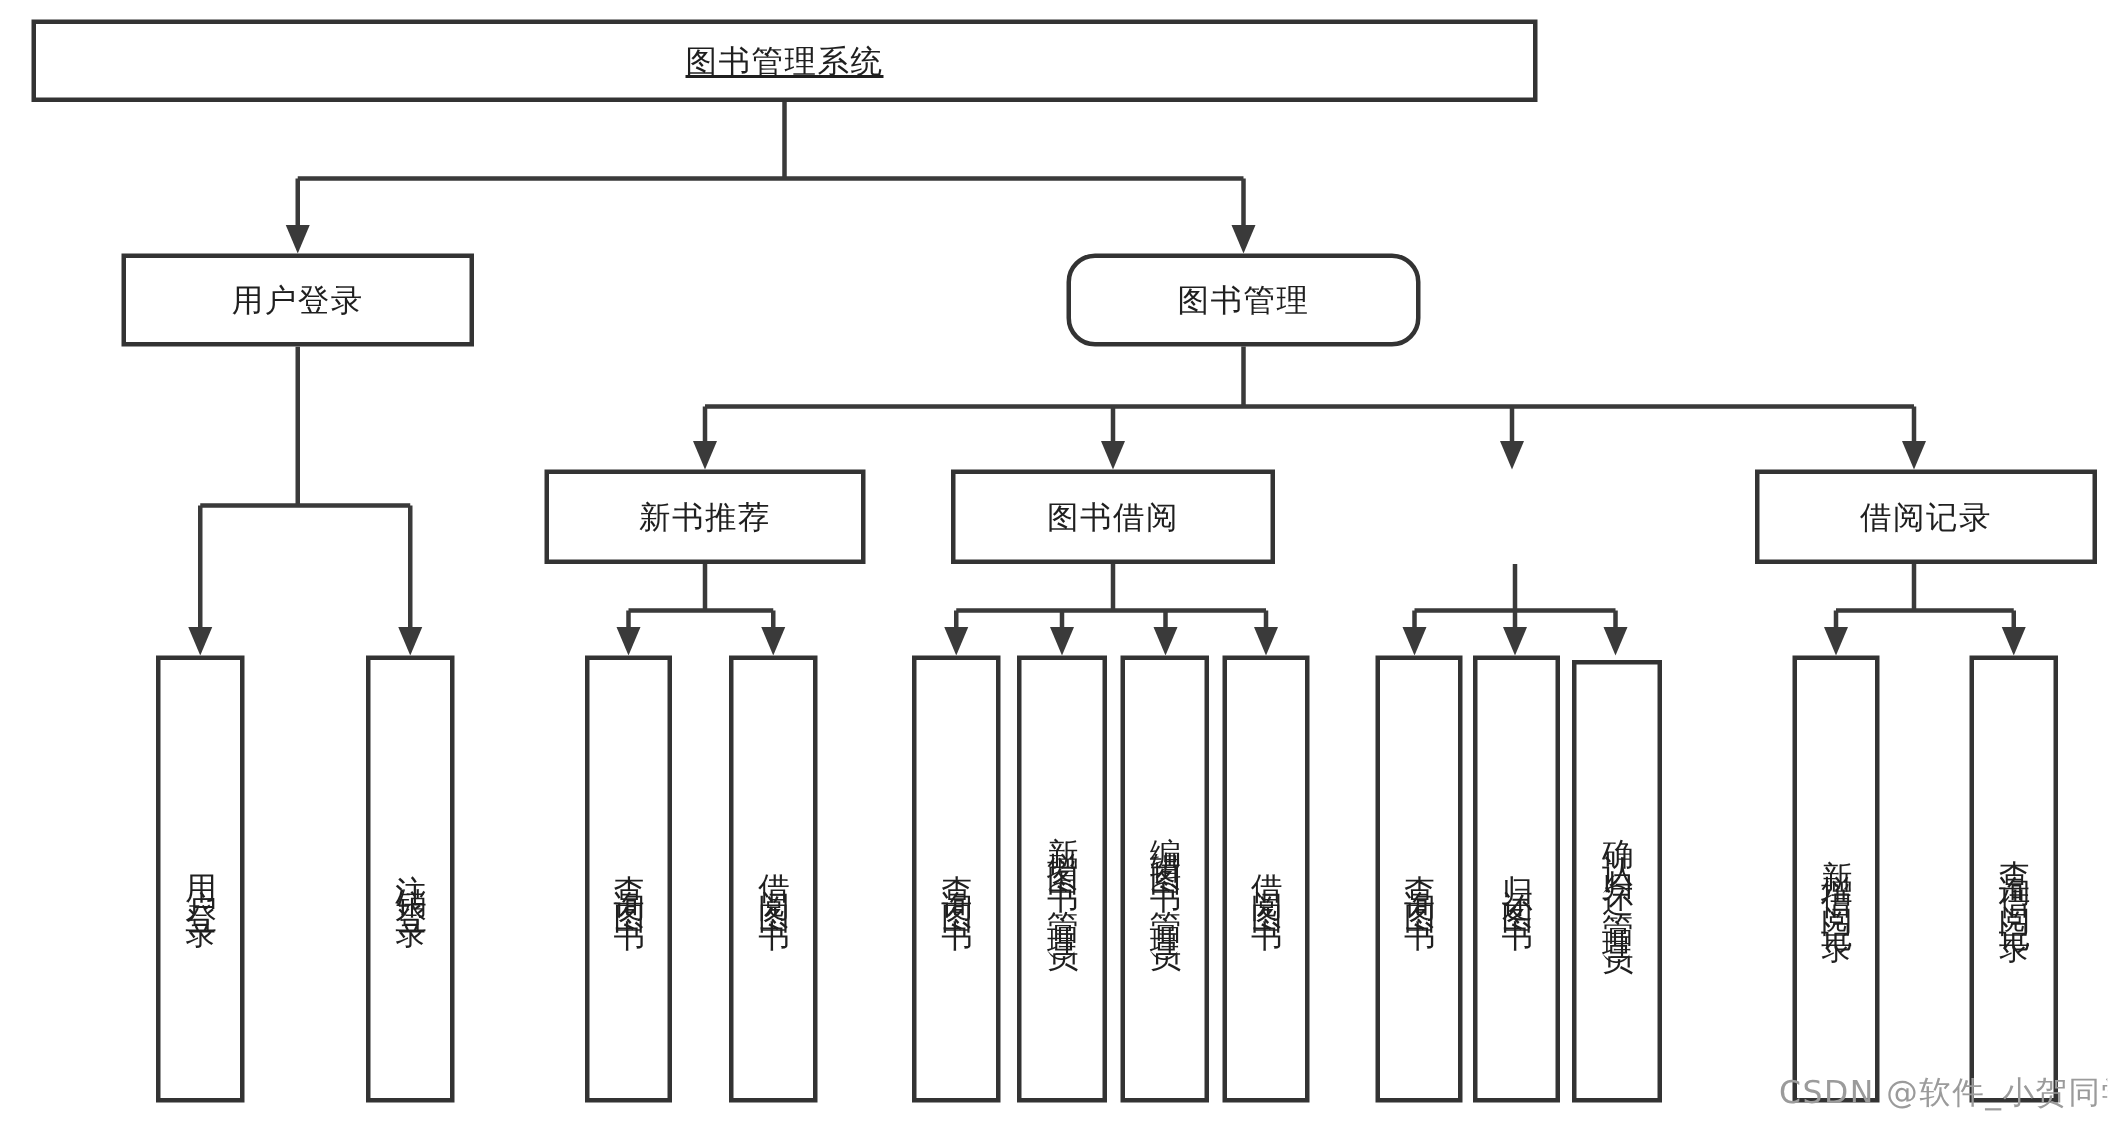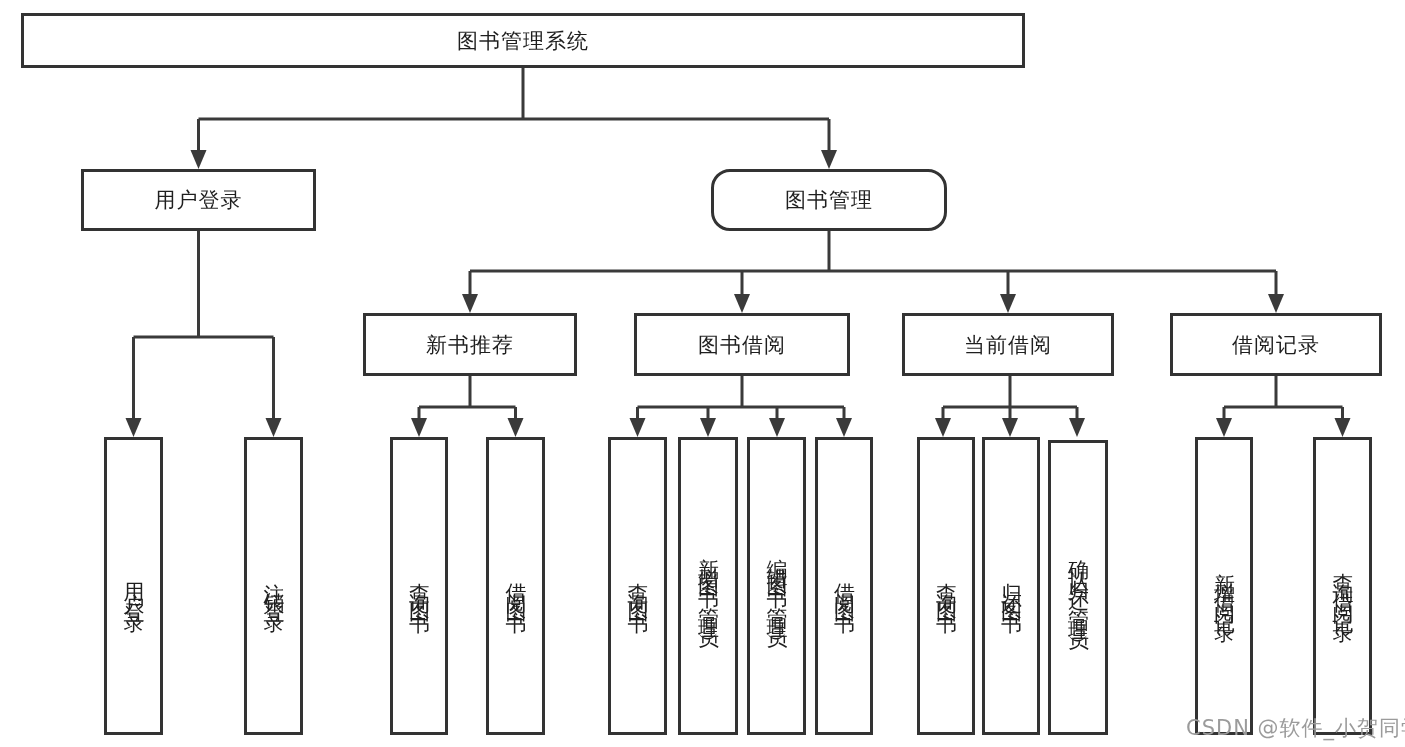--- a/index.html
+++ b/index.html
@@ -93,29 +93,28 @@
       <polygon points="1069,418 1085,418 1077,437" fill="#3a3a3a" stroke="none"></polygon>
     </g>
 
     <g stroke="#3a3a3a" stroke-width="3">
       <path d="M1276 376 V407 M1224 407 H1342.5 M1224 407 V418 M1342.5 407 V418"></path>
       <polygon points="1216,418 1232,418 1224,437" fill="#3a3a3a" stroke="none"></polygon>
       <polygon points="1334.5,418 1350.5,418 1342.5,437" fill="#3a3a3a" stroke="none"></polygon>
     </g>
   </svg>
 
-  <div class="node" style="left:21px; top:13px; width:1004px; height:55px;">图书管理系统</div>
+  <div class="node" style="left:21px; top:13px; width:1004px; height:55px;text-decoration:underline;">图书管理系统</div>
 
   <div class="node" style="left:81px; top:169px; width:235px; height:62px;">用户登录</div>
   <div class="node" style="left:711px; top:169px; width:236px; height:62px;border-radius:19px;">图书管理</div>
 
   <div class="node" style="left:634px; top:313px; width:216px; height:63px;">图书借阅</div>
   <div class="node" style="left:363px; top:313px; width:214px; height:63px;">新书推荐</div>
-  <div class="node" style="left:902px; top:313px; width:212px; height:63px;">当前借阅</div>
-  <div class="node" style="left:1170px; top:313px; width:212px; height:63px;">借阅记录</div>
+  <div class="node" style="left:1170px; top:313px; width:228px; height:63px;">借阅记录</div>
 
   <div class="node leaf" style="left:104px; top:437px; width:59px; height:298px;">用户登录</div>
   <div class="node leaf" style="left:244px; top:437px; width:59px; height:298px;">注销登录</div>
 
   <div class="node leaf" style="left:390px; top:437px; width:58px; height:298px;">查询图书</div>
   <div class="node leaf" style="left:486px; top:437px; width:59px; height:298px;">借阅图书</div>
 
   <div class="node leaf" style="left:608px; top:437px; width:59px; height:298px;">查询图书</div>
   <div class="node leaf" style="left:678px; top:437px; width:60px; height:298px;">新增图书（管理员）</div>
   <div class="node leaf" style="left:747px; top:437px; width:59px; height:298px;">编辑图书（管理员）</div>

